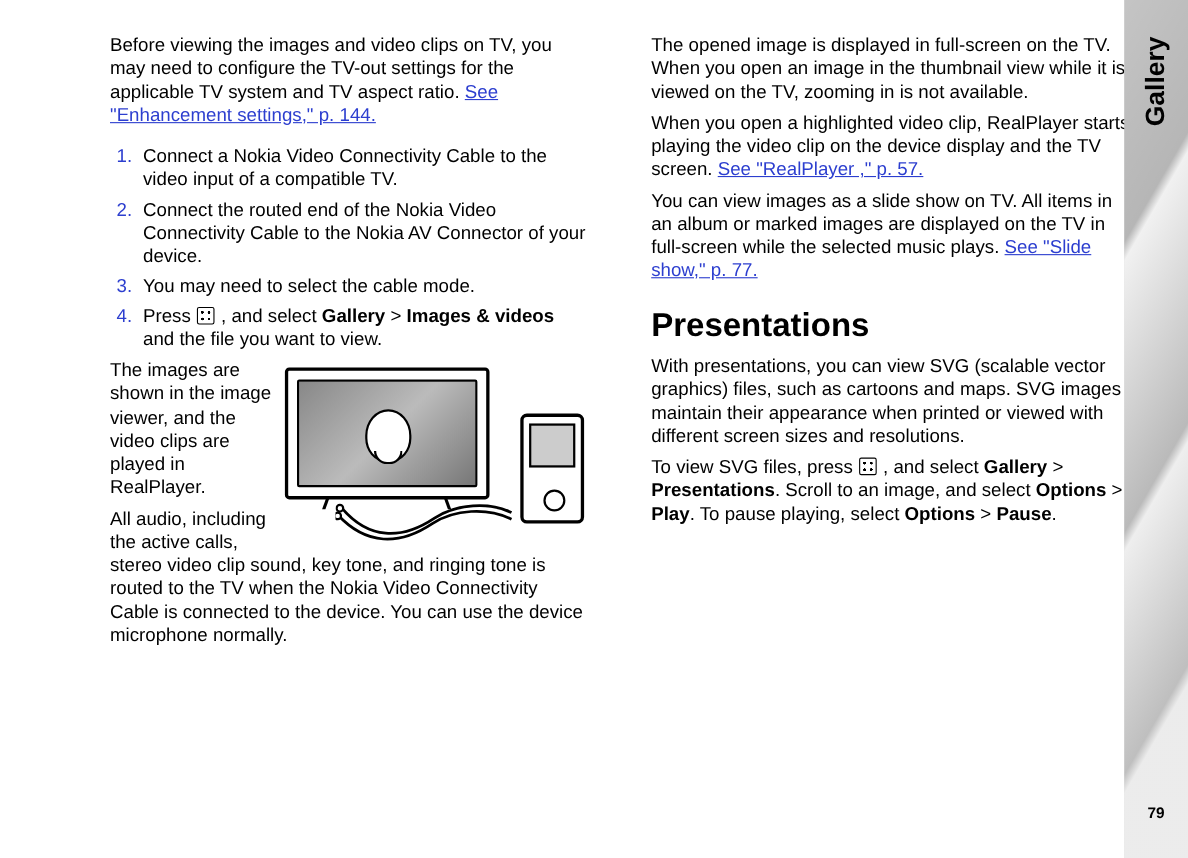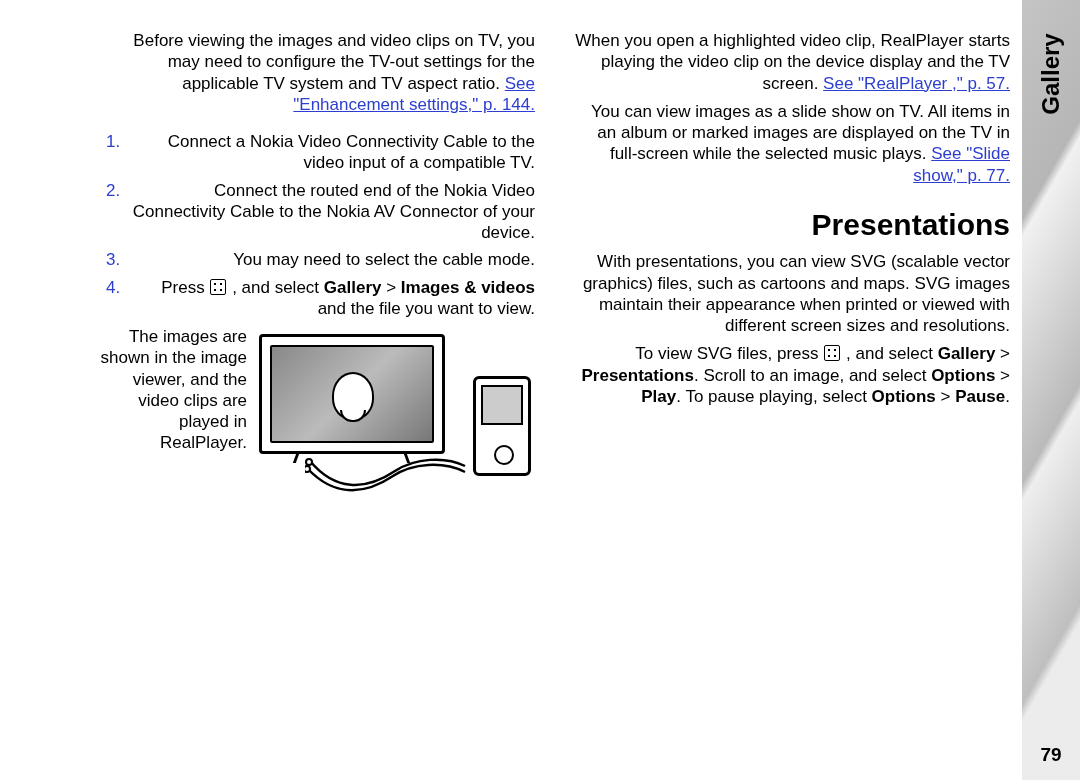--- a/index.html
+++ b/index.html
@@ -9,24 +9,23 @@
     width: 1080px;
     height: 780px;
     background: #fff;
     position: relative;
     overflow: hidden;
     color: #000;
   }
   .page {
     display: flex;
     padding: 30px 30px 20px 100px;
-    gap: 40px;
+    gap: 57px;
     box-sizing: border-box;
     height: 100%;
-    text-align: right;
   }
   .col {
     width: 435px;
     font-size: 17px;
     line-height: 1.25;
   }
   .col p { margin: 0 0 7px 0; }
   a.link { color: #2c3ecf; text-decoration: underline; }
   .bold { font-weight: bold; }
   ol.steps {
@@ -68,23 +67,23 @@
     top: 60px;
     transform: translateX(-50%) rotate(-90deg);
     transform-origin: center;
     font-size: 24px;
     font-weight: 800;
     white-space: nowrap;
   }
   .page-number {
     position: absolute;
     left: 50%;
-    bottom: 14px;
+    bottom: 33px;
     transform: translateX(-50%);
-    font-size: 19px;
+    font-size: 14px;
     font-weight: 800;
   }
   .menu-icon {
     display: inline-block;
     width: 14px; height: 14px;
     border: 1.5px solid #000;
     border-radius: 2px;
     position: relative;
     vertical-align: -2px;
     margin: 0 1px;
@@ -173,24 +172,26 @@
         <div class="cable">
           <svg viewBox="0 0 165 38">
             <path d="M5 5 C 30 35, 60 35, 90 15 C 110 2, 140 0, 160 10" stroke="#000" stroke-width="2.5" fill="none"></path>
             <path d="M2 12 C 28 40, 58 40, 88 20 C 108 7, 138 5, 160 16" stroke="#000" stroke-width="2.5" fill="none"></path>
             <circle cx="4" cy="6" r="3" fill="#fff" stroke="#000" stroke-width="2"></circle>
             <circle cx="2" cy="13" r="3" fill="#fff" stroke="#000" stroke-width="2"></circle>
           </svg>
         </div>
       </div>
       <p>The images are shown in the image viewer, and the video clips are played in RealPlayer.</p>
+      <p>All audio, including the active calls, stereo video clip sound, key tone, and ringing tone is routed to the TV when the Nokia Video Connectivity Cable is connected to the device. You can use the device microphone normally.</p>
     </div>
   </div>
 
   <div class="col">
+    <p>The opened image is displayed in full-screen on the TV. When you open an image in the thumbnail view while it is viewed on the TV, zooming in is not available.</p>
     <p>
       <span>When you open a highlighted video clip, RealPlayer starts playing the video clip on the device display and the TV screen. </span><a class="link">See "RealPlayer ," p. 57.</a>
     </p>
     <p>
       <span>You can view images as a slide show on TV. All items in an album or marked images are displayed on the TV in full-screen while the selected music plays. </span><a class="link">See "Slide show," p. 77.</a>
     </p>
 
     <h2 class="presentations">Presentations</h2>
 
     <p>With presentations, you can view SVG (scalable vector graphics) files, such as cartoons and maps. SVG images maintain their appearance when printed or viewed with different screen sizes and resolutions.</p>

